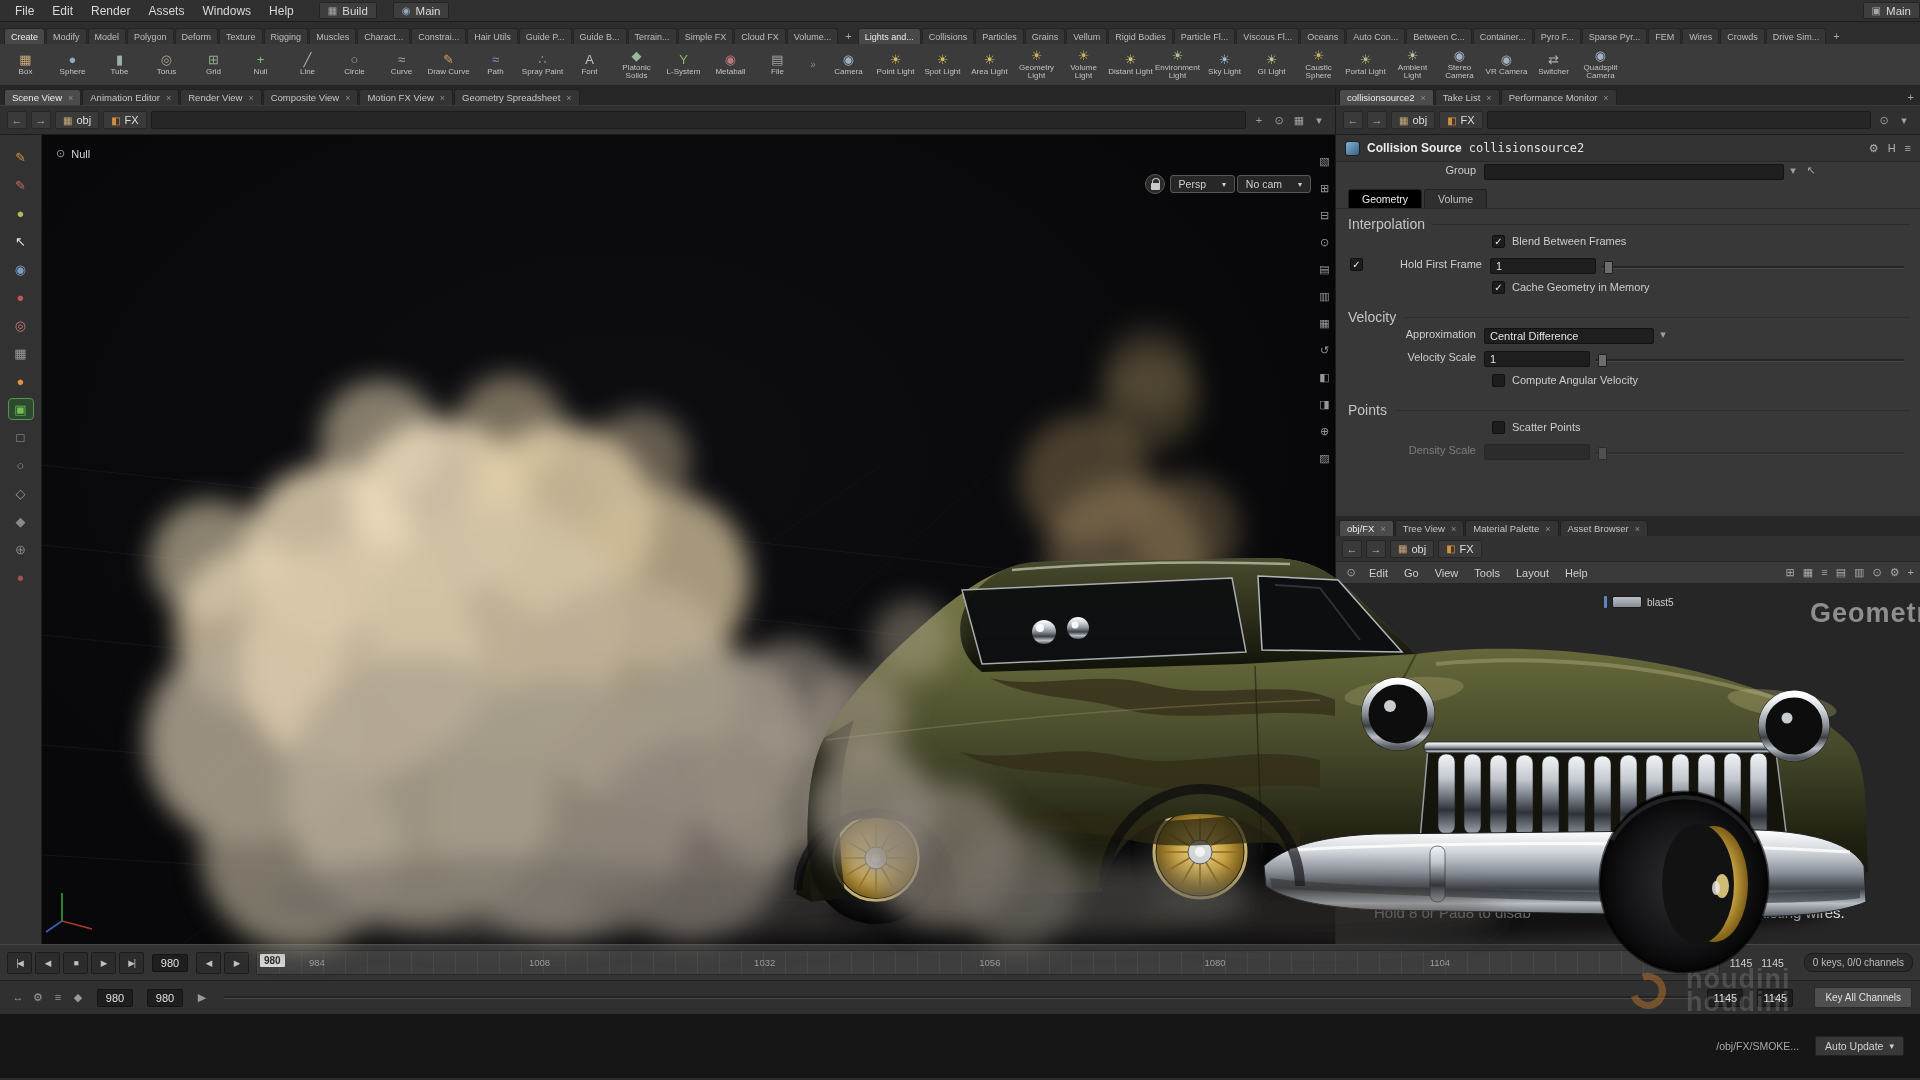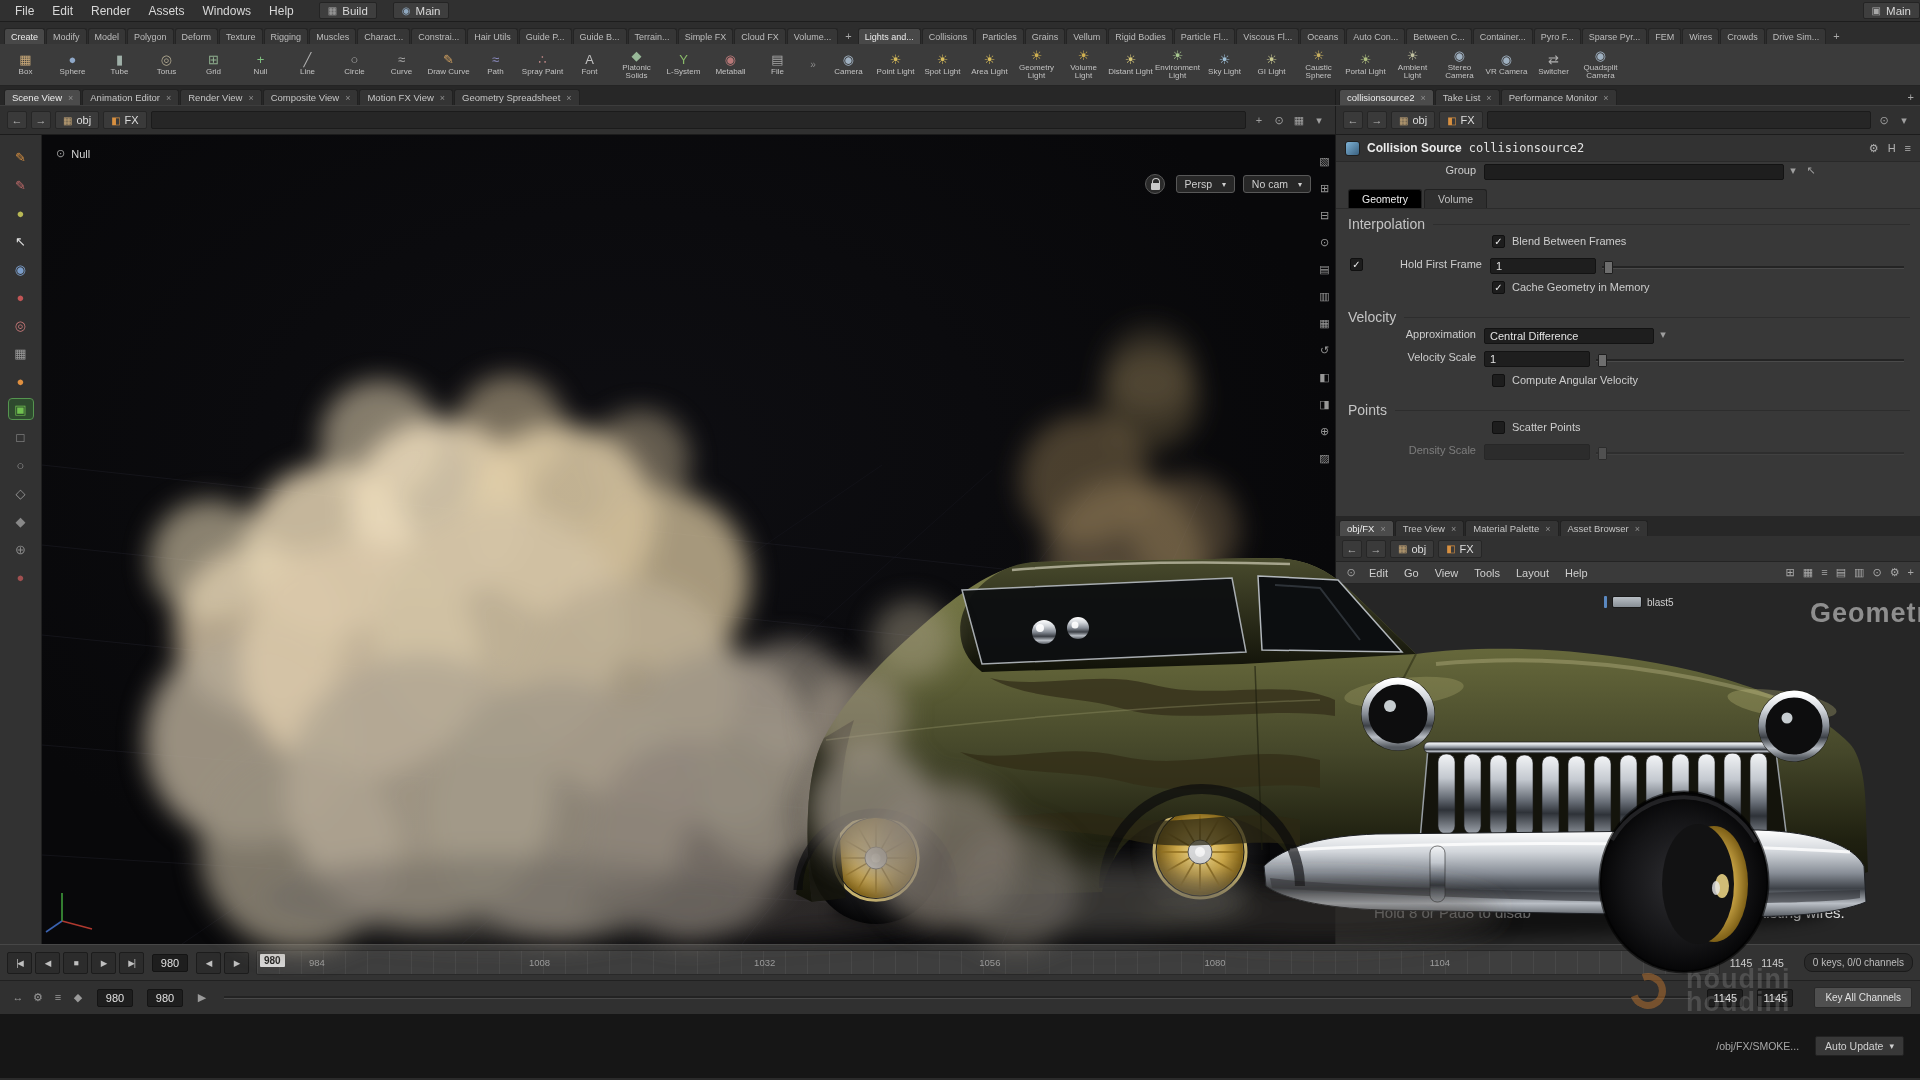--- a/index.html
+++ b/index.html
@@ -53,21 +53,21 @@
   #main{display:flex;height:809px}
   #ltoolbar{width:42px;background:#323232;border-right:1px solid #202020;display:flex;flex-direction:column;
             align-items:center;padding-top:12px;gap:8px;flex:none}
   .lt-icon{width:24px;height:20px;display:flex;align-items:center;justify-content:center;font-size:13px;border-radius:3px}
   .lt-icon.sel{background:#2e4a2e;outline:1px solid #55954f}
 
   #viewport{position:relative;flex:1;background:radial-gradient(ellipse at 45% 40%,#0e0e12 0%,#08080a 72%);overflow:hidden}
   .vp-grid{position:absolute;left:0;top:0}
   .vp-node{position:absolute;left:14px;top:12px;display:flex;align-items:center;gap:6px;font-size:11px;color:#d2d2d2;z-index:5}
   .vp-node .ni{color:#9a9a9a;font-size:11px}
-  .vp-btn{position:absolute;top:40px;display:flex;align-items:center;gap:10px;height:18px;padding:0 8px;
+  .vp-btn{position:absolute;top:40px;display:flex;align-items:center;gap:16px;height:18px;padding:0 8px;
           background:rgba(42,42,42,.92);border:1px solid #585858;border-radius:3px;font-size:10.5px;color:#cfcfcf;z-index:5}
   .vp-lock{position:absolute;top:39px;right:170px;width:20px;height:20px;border-radius:50%;background:#2a2a2a;
            border:1px solid #585858;display:flex;align-items:center;justify-content:center;z-index:5}
   .lockicon{position:relative;width:9px;height:7px;background:#c9c9c9;border-radius:1px;margin-top:4px}
   .lockicon:before{content:"";position:absolute;left:1px;top:-5px;width:6px;height:6px;border:1.5px solid #c9c9c9;
                    border-bottom:none;border-radius:4px 4px 0 0}
   .vp-strip{position:absolute;top:20px;right:1px;width:19px;display:flex;flex-direction:column;align-items:center;
             gap:14px;color:#989898;font-size:11px;z-index:5}
 
   

